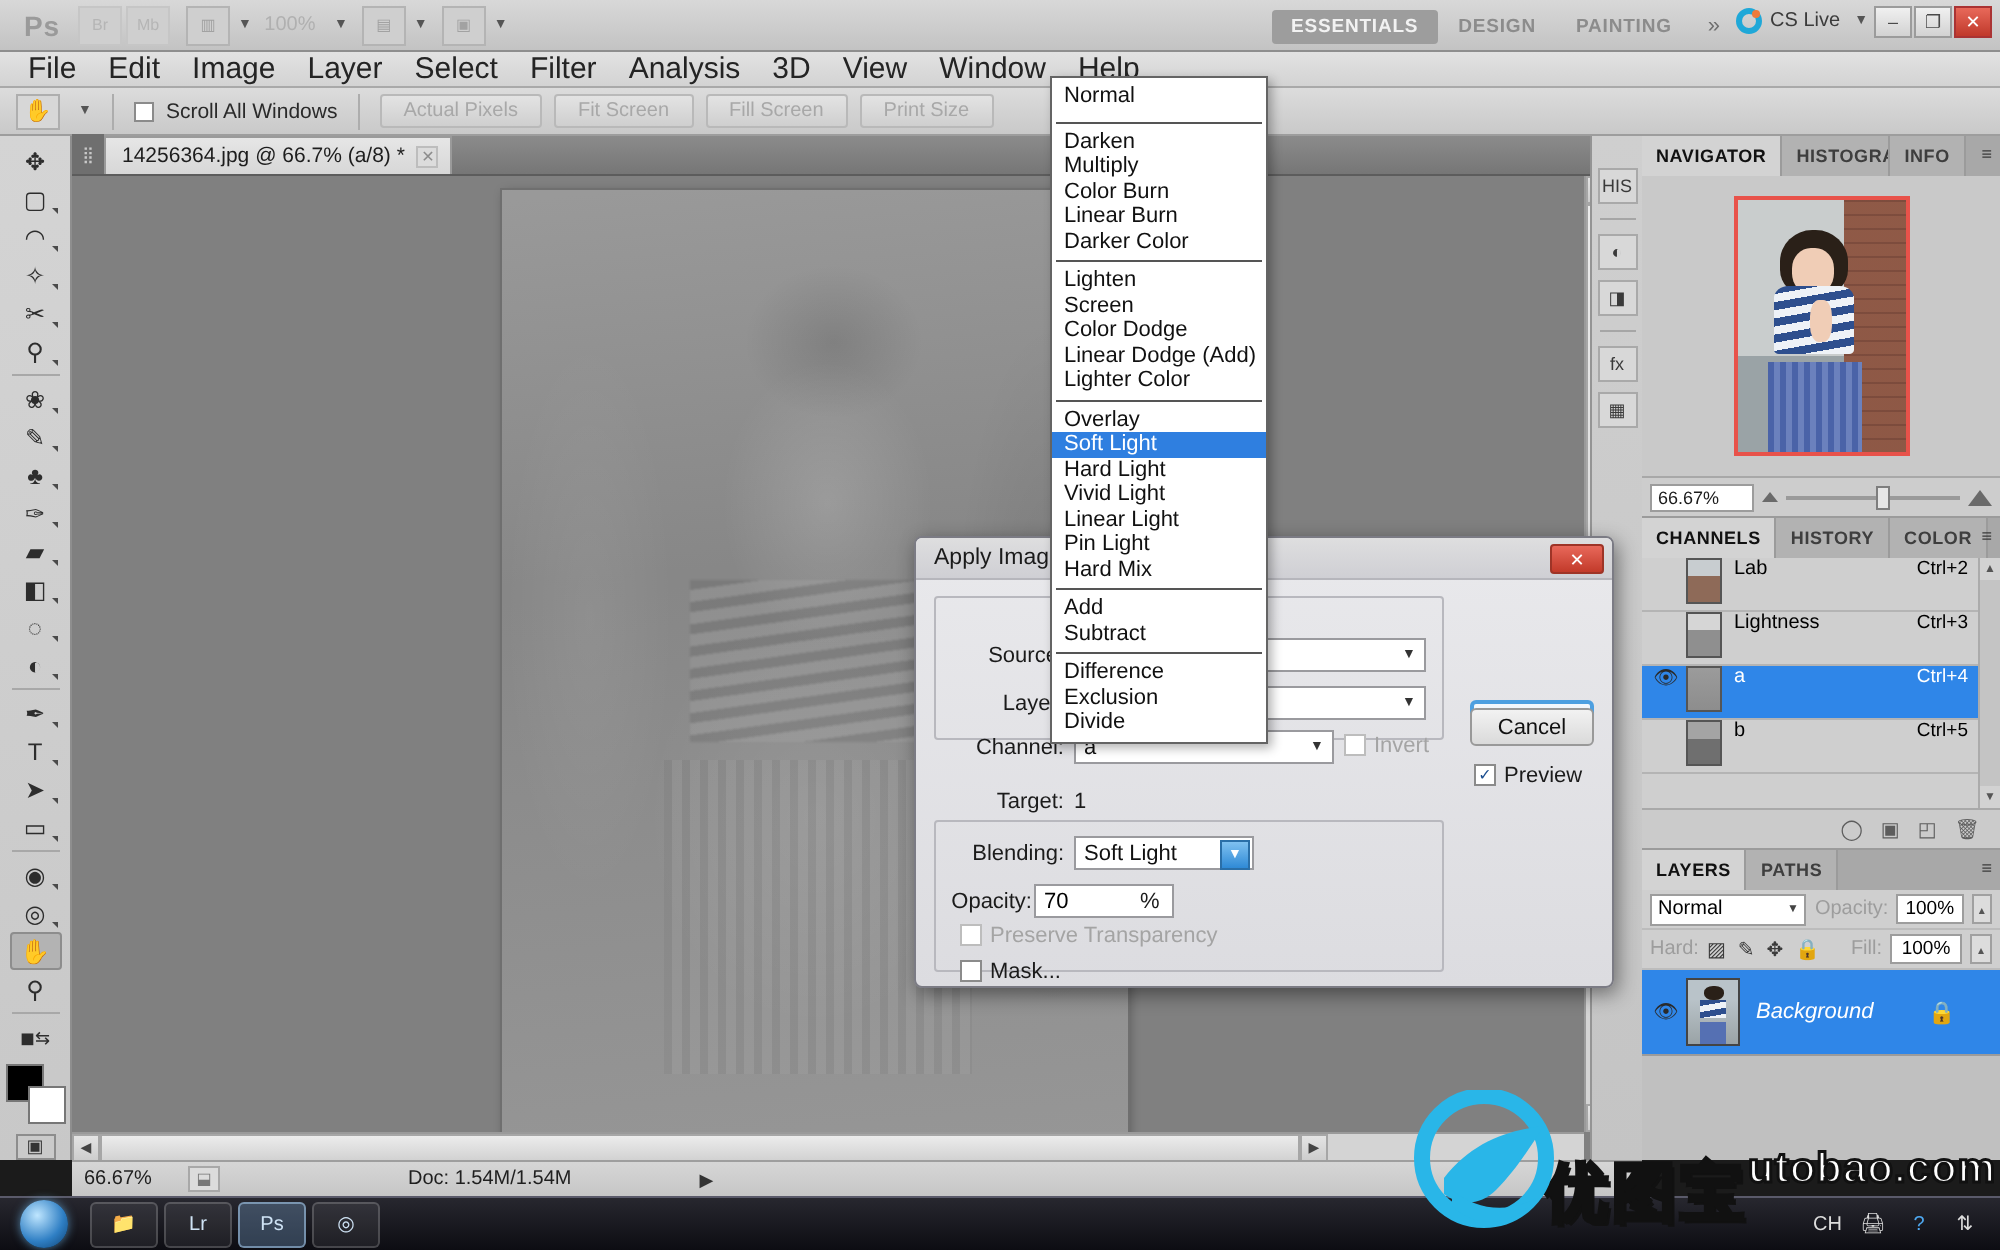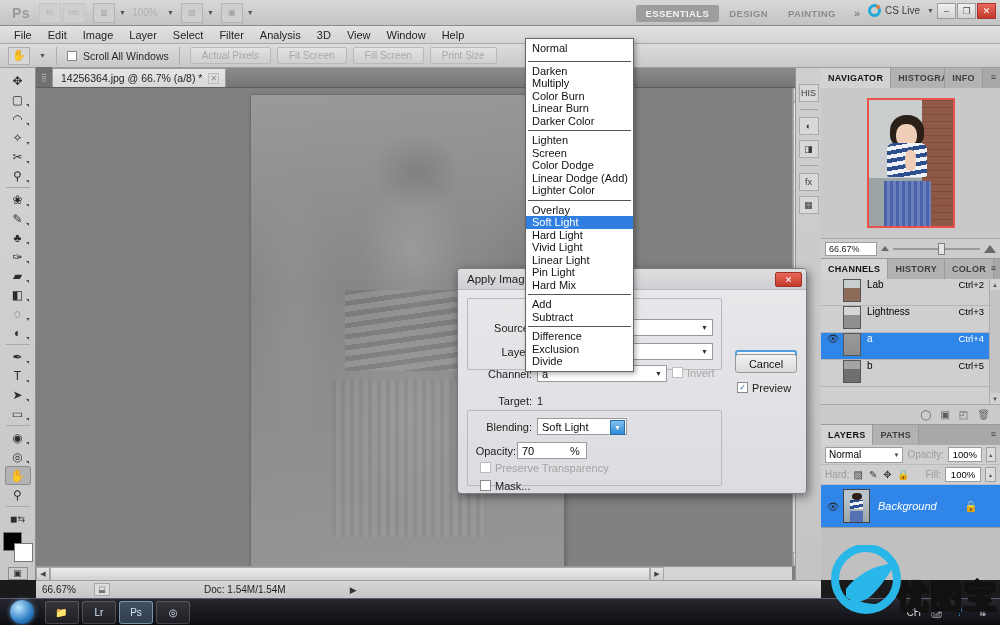--- a/index.html
+++ b/index.html
@@ -53,21 +53,21 @@
             display:flex; align-items:center; justify-content:center; font-size:9px; color:#4a4a4a; }
   .winbtn.close { background:linear-gradient(to bottom,#e8695a,#c0392b); border-color:#a33; color:#fff; }
 
   
   .menubar {
     position:absolute; left:0; top:26px; width:1000px; height:18px;
     background:linear-gradient(to bottom,#e2e2e2,#d3d3d3);
     border-bottom:1px solid #a9a9a9;
     display:flex; align-items:center; padding-left:6px;
   }
-  .menuitem { padding:16px 8px; font-size:11px; color:#242424; }
+  .menuitem { padding:16px 8px; font-size:15px; color:#242424; }
 
   
   .optbar {
     position:absolute; left:0; top:44px; width:1000px; height:24px;
     background:linear-gradient(to bottom,#dcdcdc,#c9c9c9);
     border-bottom:1px solid #9d9d9d;
     display:flex; align-items:center; padding-left:8px; gap:6px;
   }
   .opt-toolicon { width:22px; height:18px; border:1px solid #aeaeae; background:#d7d7d7;
                   display:flex;align-items:center;justify-content:center;font-size:11px;color:#333;}
@@ -706,16 +706,17 @@
   <div class="watermark">
     <div class="wm-bird">
       <svg width="92" height="78" viewBox="0 0 92 78">
         <circle cx="40" cy="34" r="31" fill="none" stroke="#29b6e8" stroke-width="8"></circle>
         <path d="M20 44 C34 26 52 20 70 18 C62 30 56 40 46 50 C38 58 28 58 20 52 Z" fill="#29b6e8"></path>
         <path d="M24 50 C36 60 52 62 66 54 C56 68 36 70 24 58 Z" fill="#29b6e8"></path>
       </svg>
     </div>
     <div class="wm-text">
       <div class="wm-cn">优图宝</div>
+      <div class="wm-en">utobao.com</div>
     </div>
   </div>
 
 </div>
 
 </body></html>

